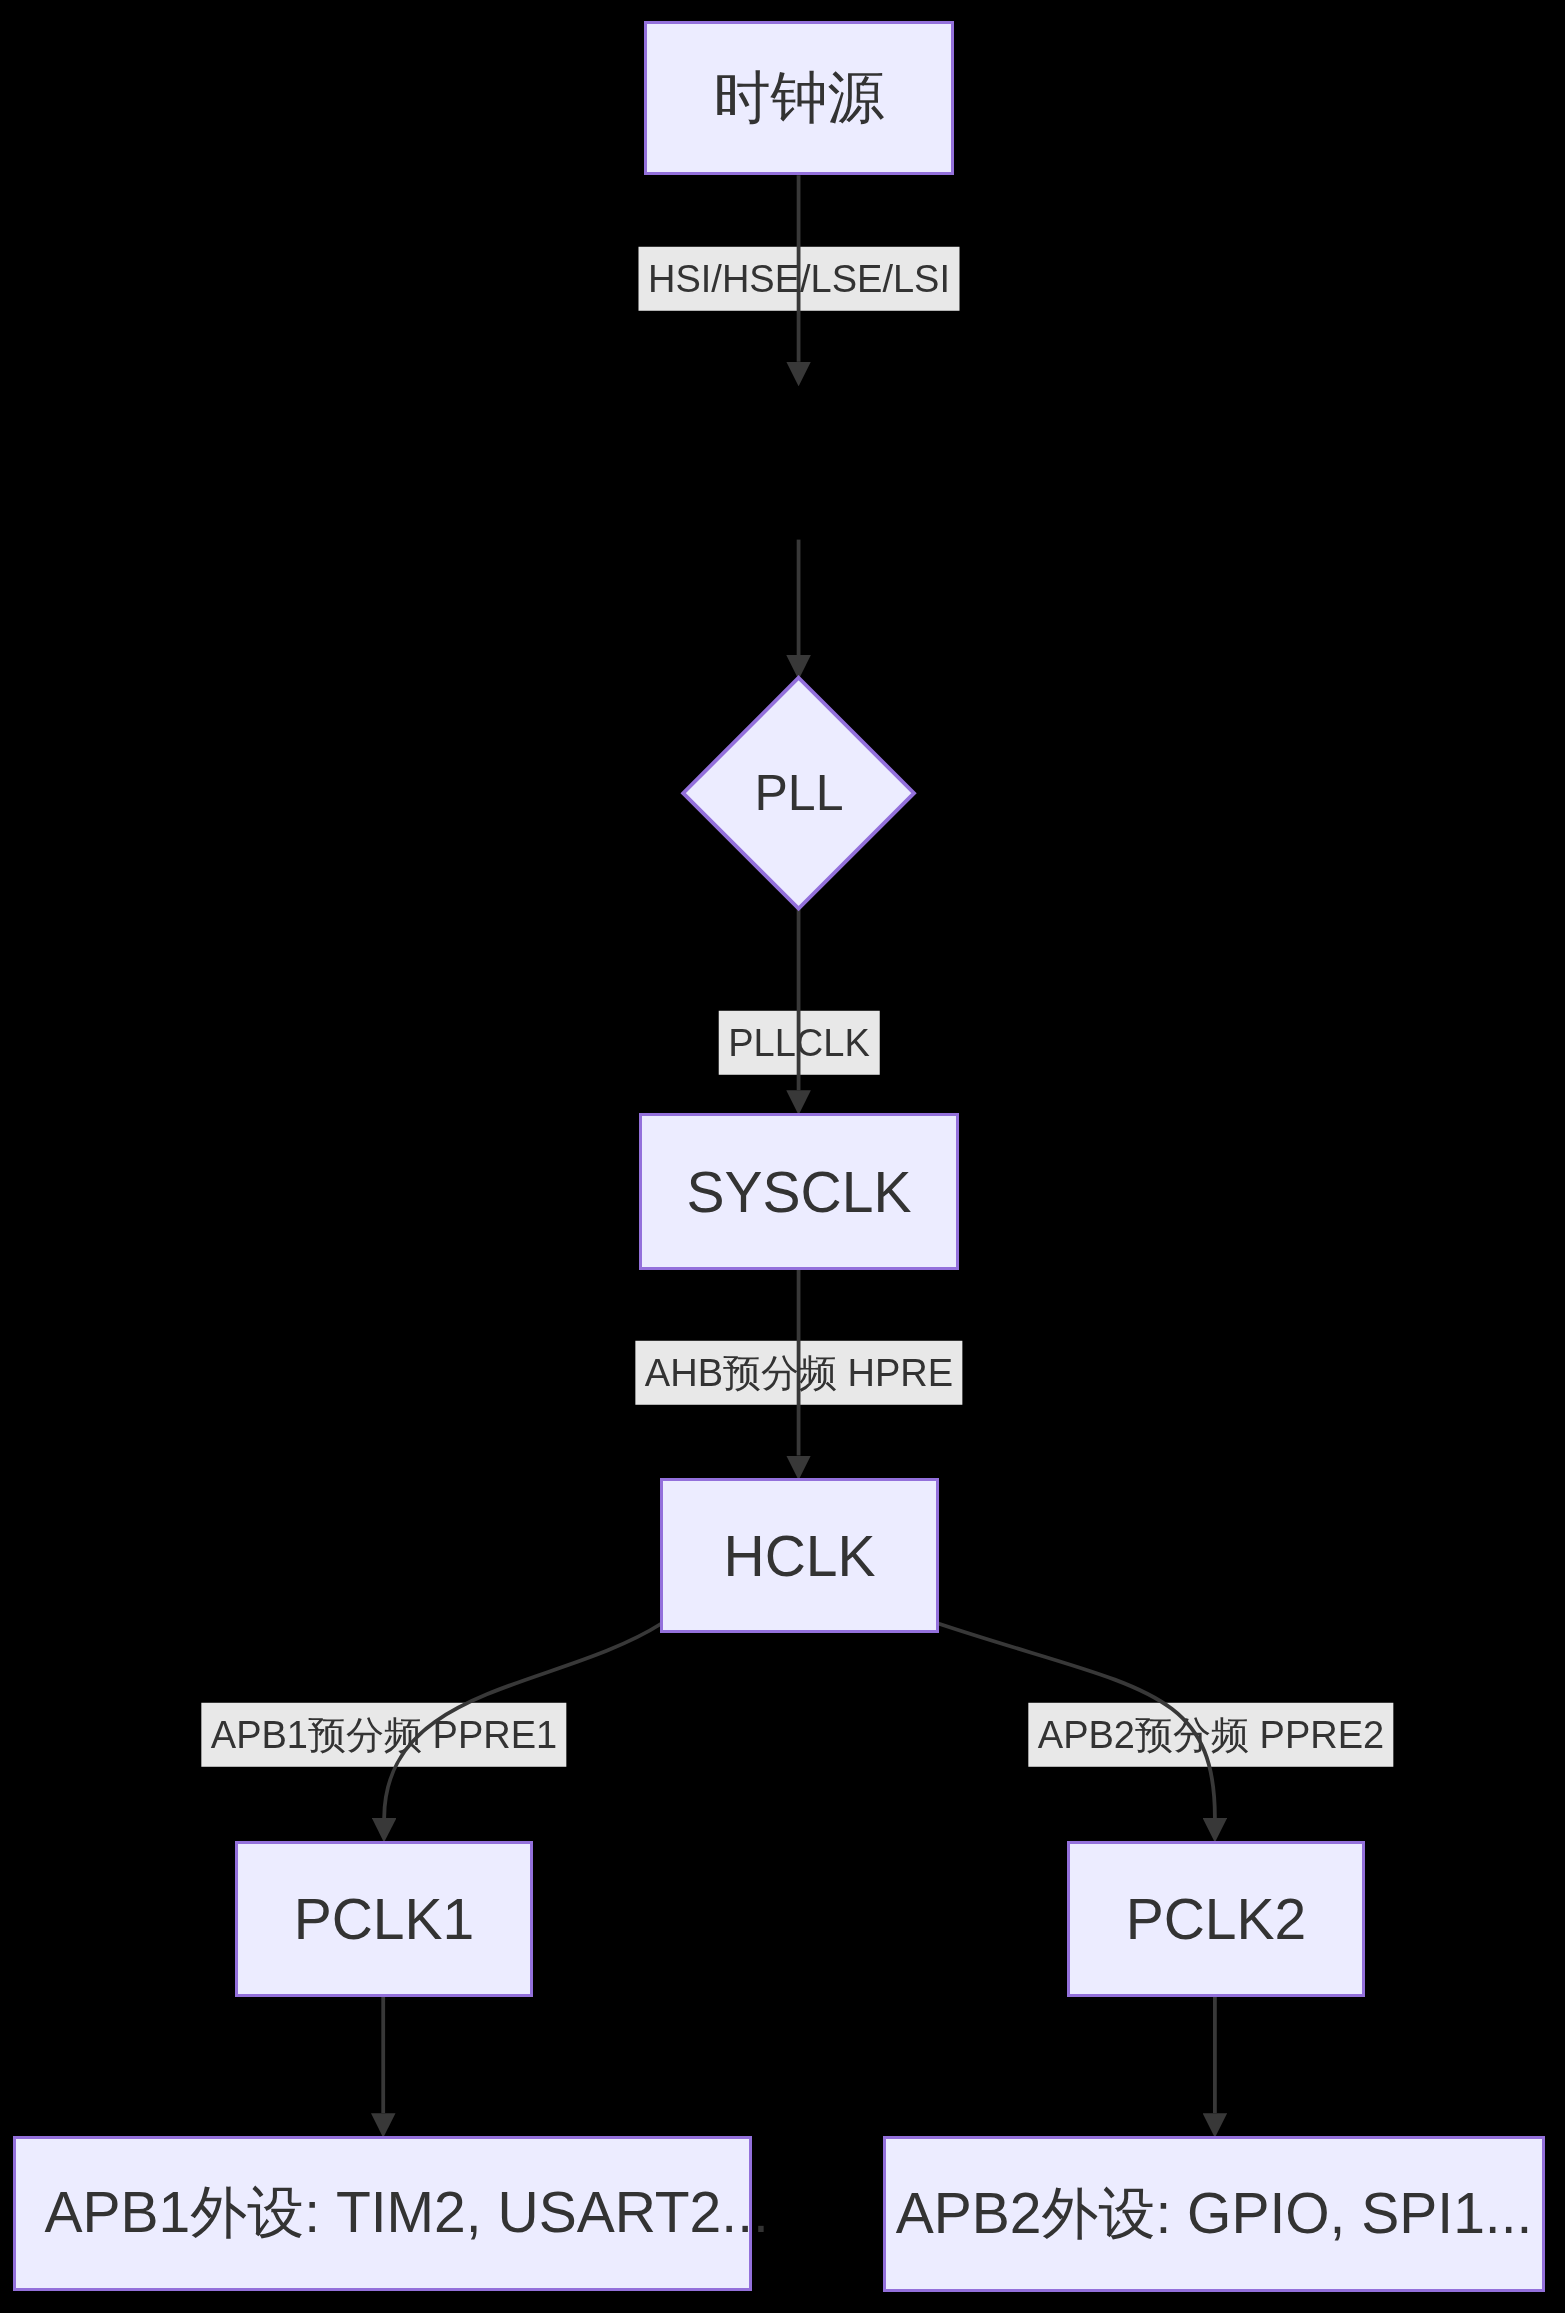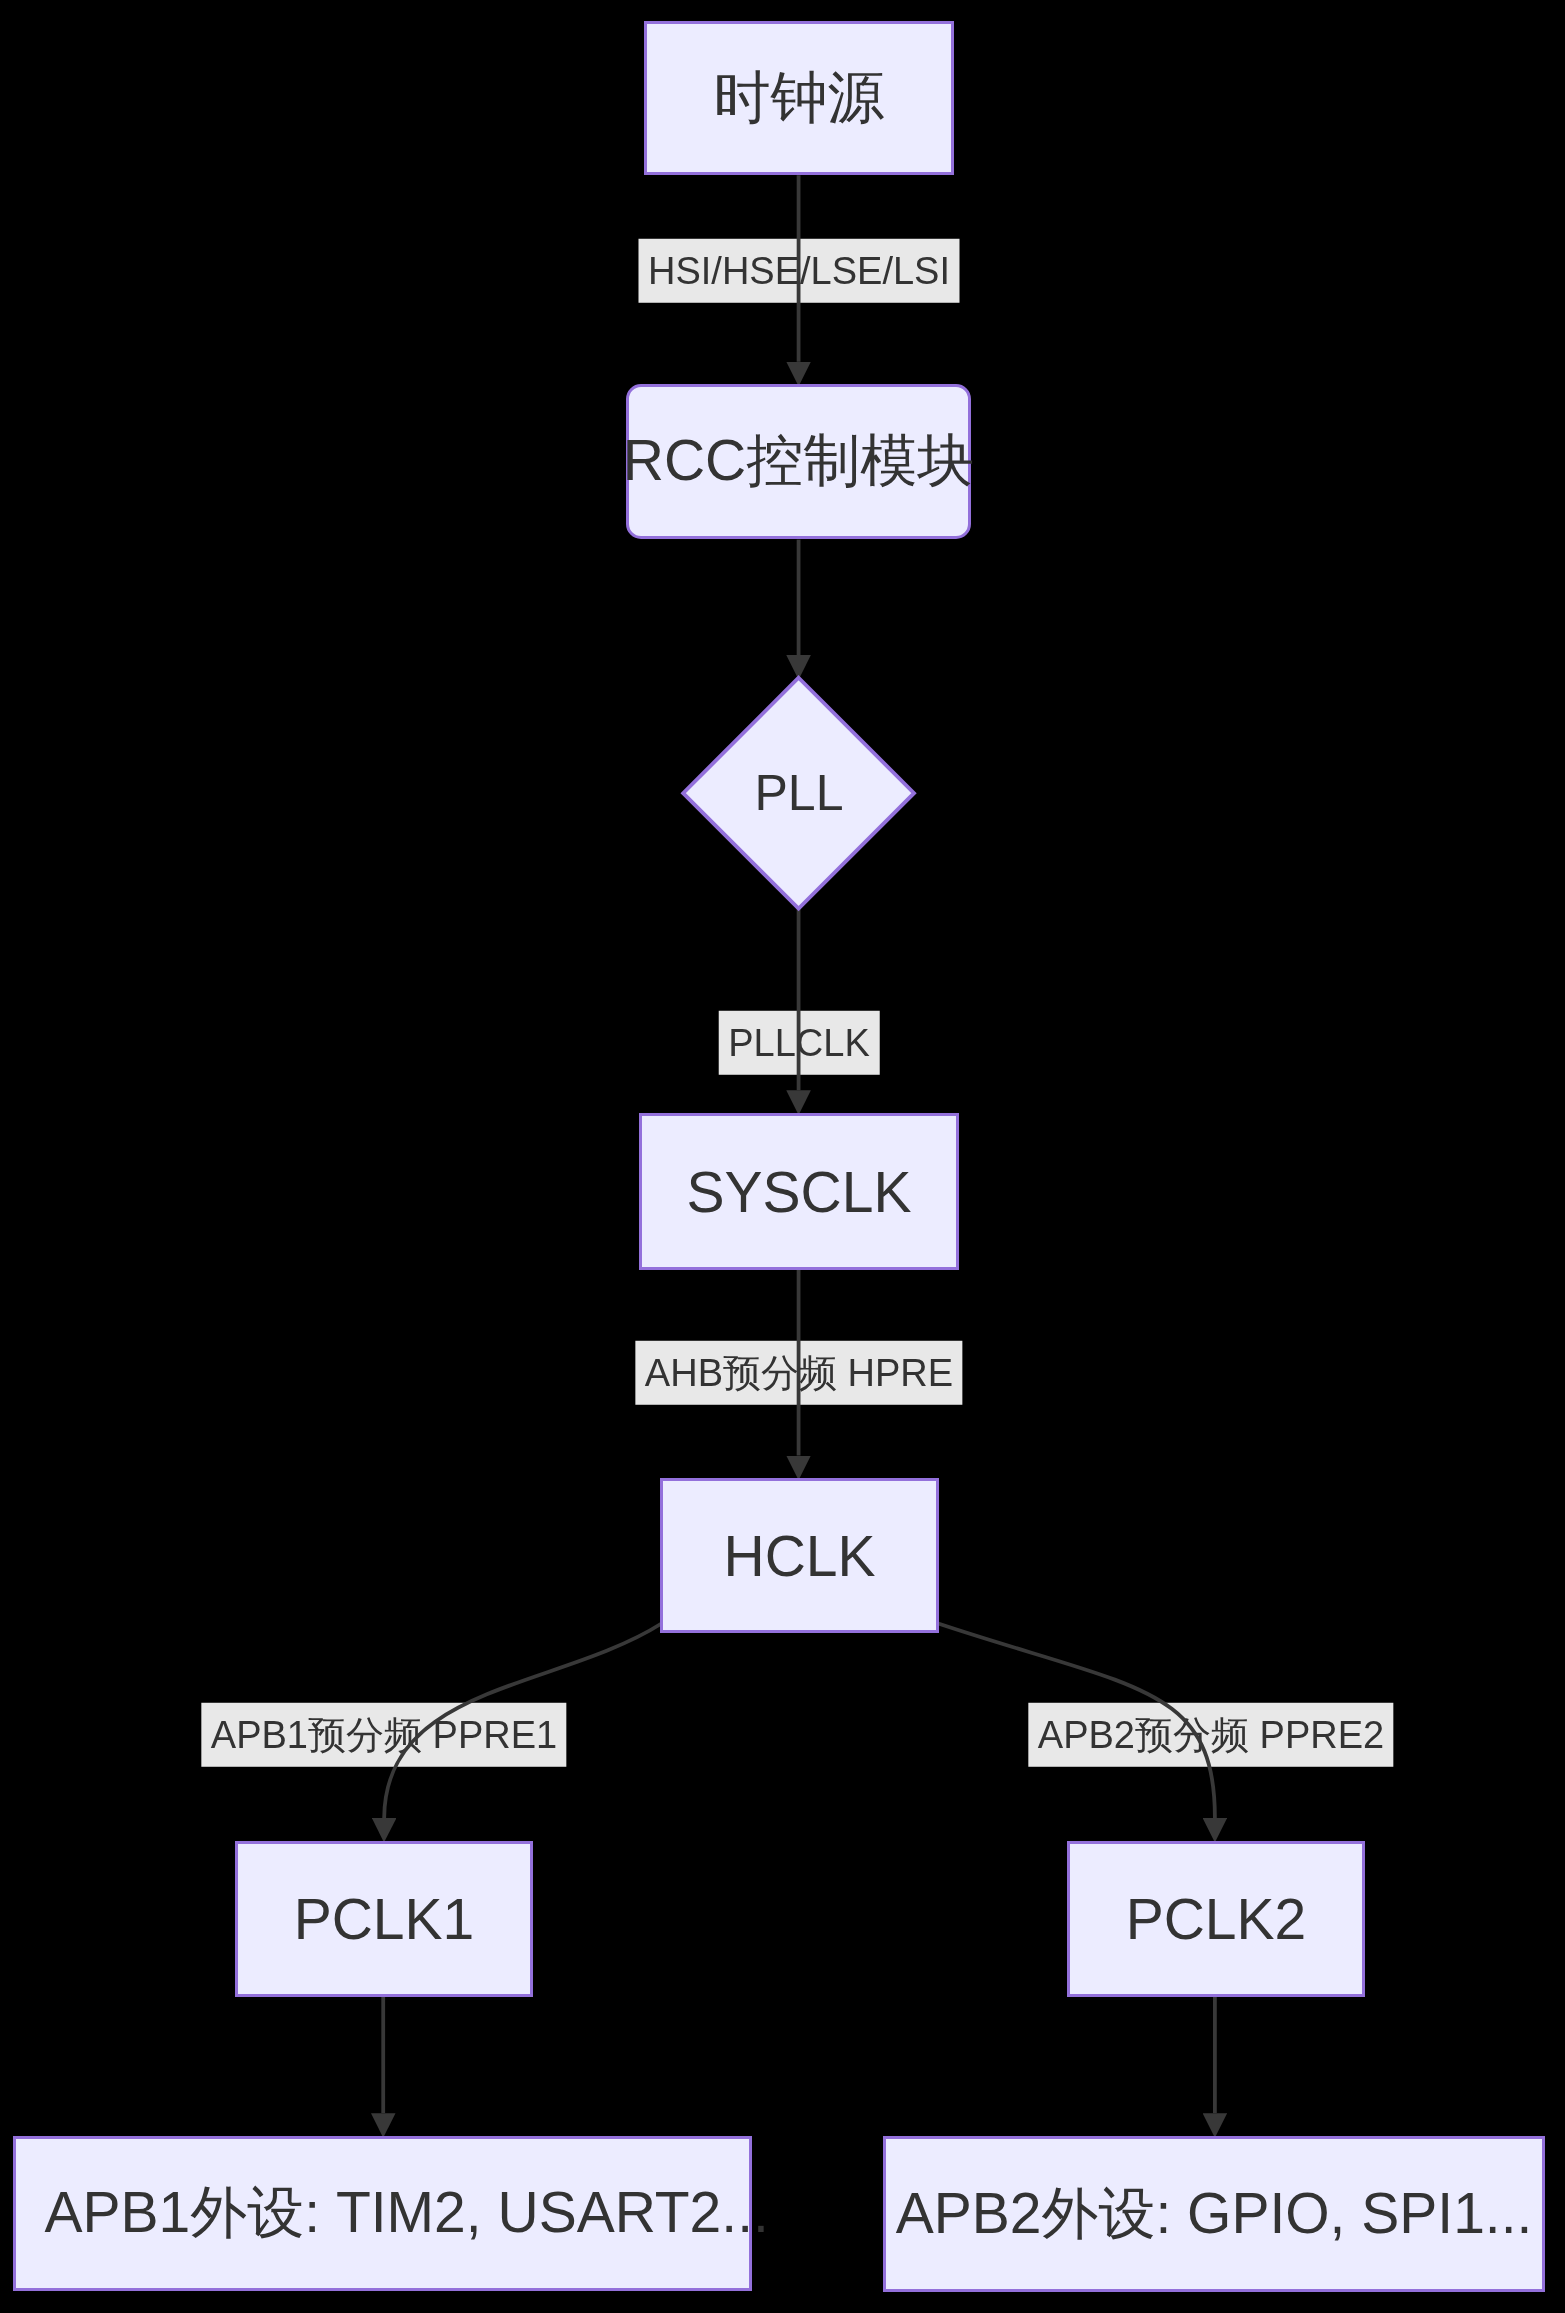--- a/index.html
+++ b/index.html
@@ -69,21 +69,21 @@
   #n-clock-source{left:644px;top:21px;width:310px;height:154px;}
   #n-rcc{left:626px;top:384px;width:345px;height:155px;}
   #n-sysclk{left:639px;top:1113px;width:320px;height:157px;}
   #n-hclk{left:660px;top:1478px;width:279px;height:155px;}
   #n-pclk1{left:235px;top:1841px;width:298px;height:156px;}
   #n-pclk2{left:1067px;top:1841px;width:298px;height:156px;}
   #n-apb1{left:13.2px;top:2136px;width:739px;height:155px;padding-left:48px;}
   #n-apb2{left:883px;top:2136px;width:662px;height:156px;}
   #t-pll{left:799px;top:793px;}
   
-  #l-hsi{left:799px;top:271px;}
+  #l-hsi{left:799px;top:279px;}
   #l-pllclk{left:799px;top:1011px;margin-top:32px;}
   #l-hpre{left:799px;top:1373px;}
   #l-ppre1{left:384px;top:1735px;}
   #l-ppre2{left:1211px;top:1735px;}
 </style>
 </head>
 <body>
 
 <div id="canvas">
 
@@ -104,21 +104,20 @@
     <path class="edge" d="M844,960 V1152" marker-end="url(#arrow)"></path>
     <path class="edge" d="M844,1342 V1538" marker-end="url(#arrow)"></path>
     <path class="edge" d="M700,1715 C590,1785 407,1780 406,1921" marker-end="url(#arrow)"></path>
     <path class="edge" d="M990,1715 C1200,1785 1284,1780 1284,1921" marker-end="url(#arrow)"></path>
     <path class="edge" d="M405,2110 V2233" marker-end="url(#arrow)"></path>
     <path class="edge" d="M1284,2110 V2233" marker-end="url(#arrow)"></path>
     <polygon class="diamond" points="844,716 966,838 844,960 722,838"></polygon>
   </svg>
 
   <div class="node" id="n-clock-source">时钟源</div>
-  <div class="node rounded" id="n-rcc">RCC控制模块</div>
   <div class="diamond-text" id="t-pll">PLL</div>
   <div class="node" id="n-hclk">HCLK</div>
   <div class="node" id="n-sysclk">SYSCLK</div>
   <div class="node" id="n-pclk1">PCLK1</div>
   <div class="node" id="n-pclk2">PCLK2</div>
   <div class="node" id="n-apb1">APB1外设: TIM2, USART2...</div>
   <div class="node" id="n-apb2">APB2外设: GPIO, SPI1...</div>
 
 </div>
 

